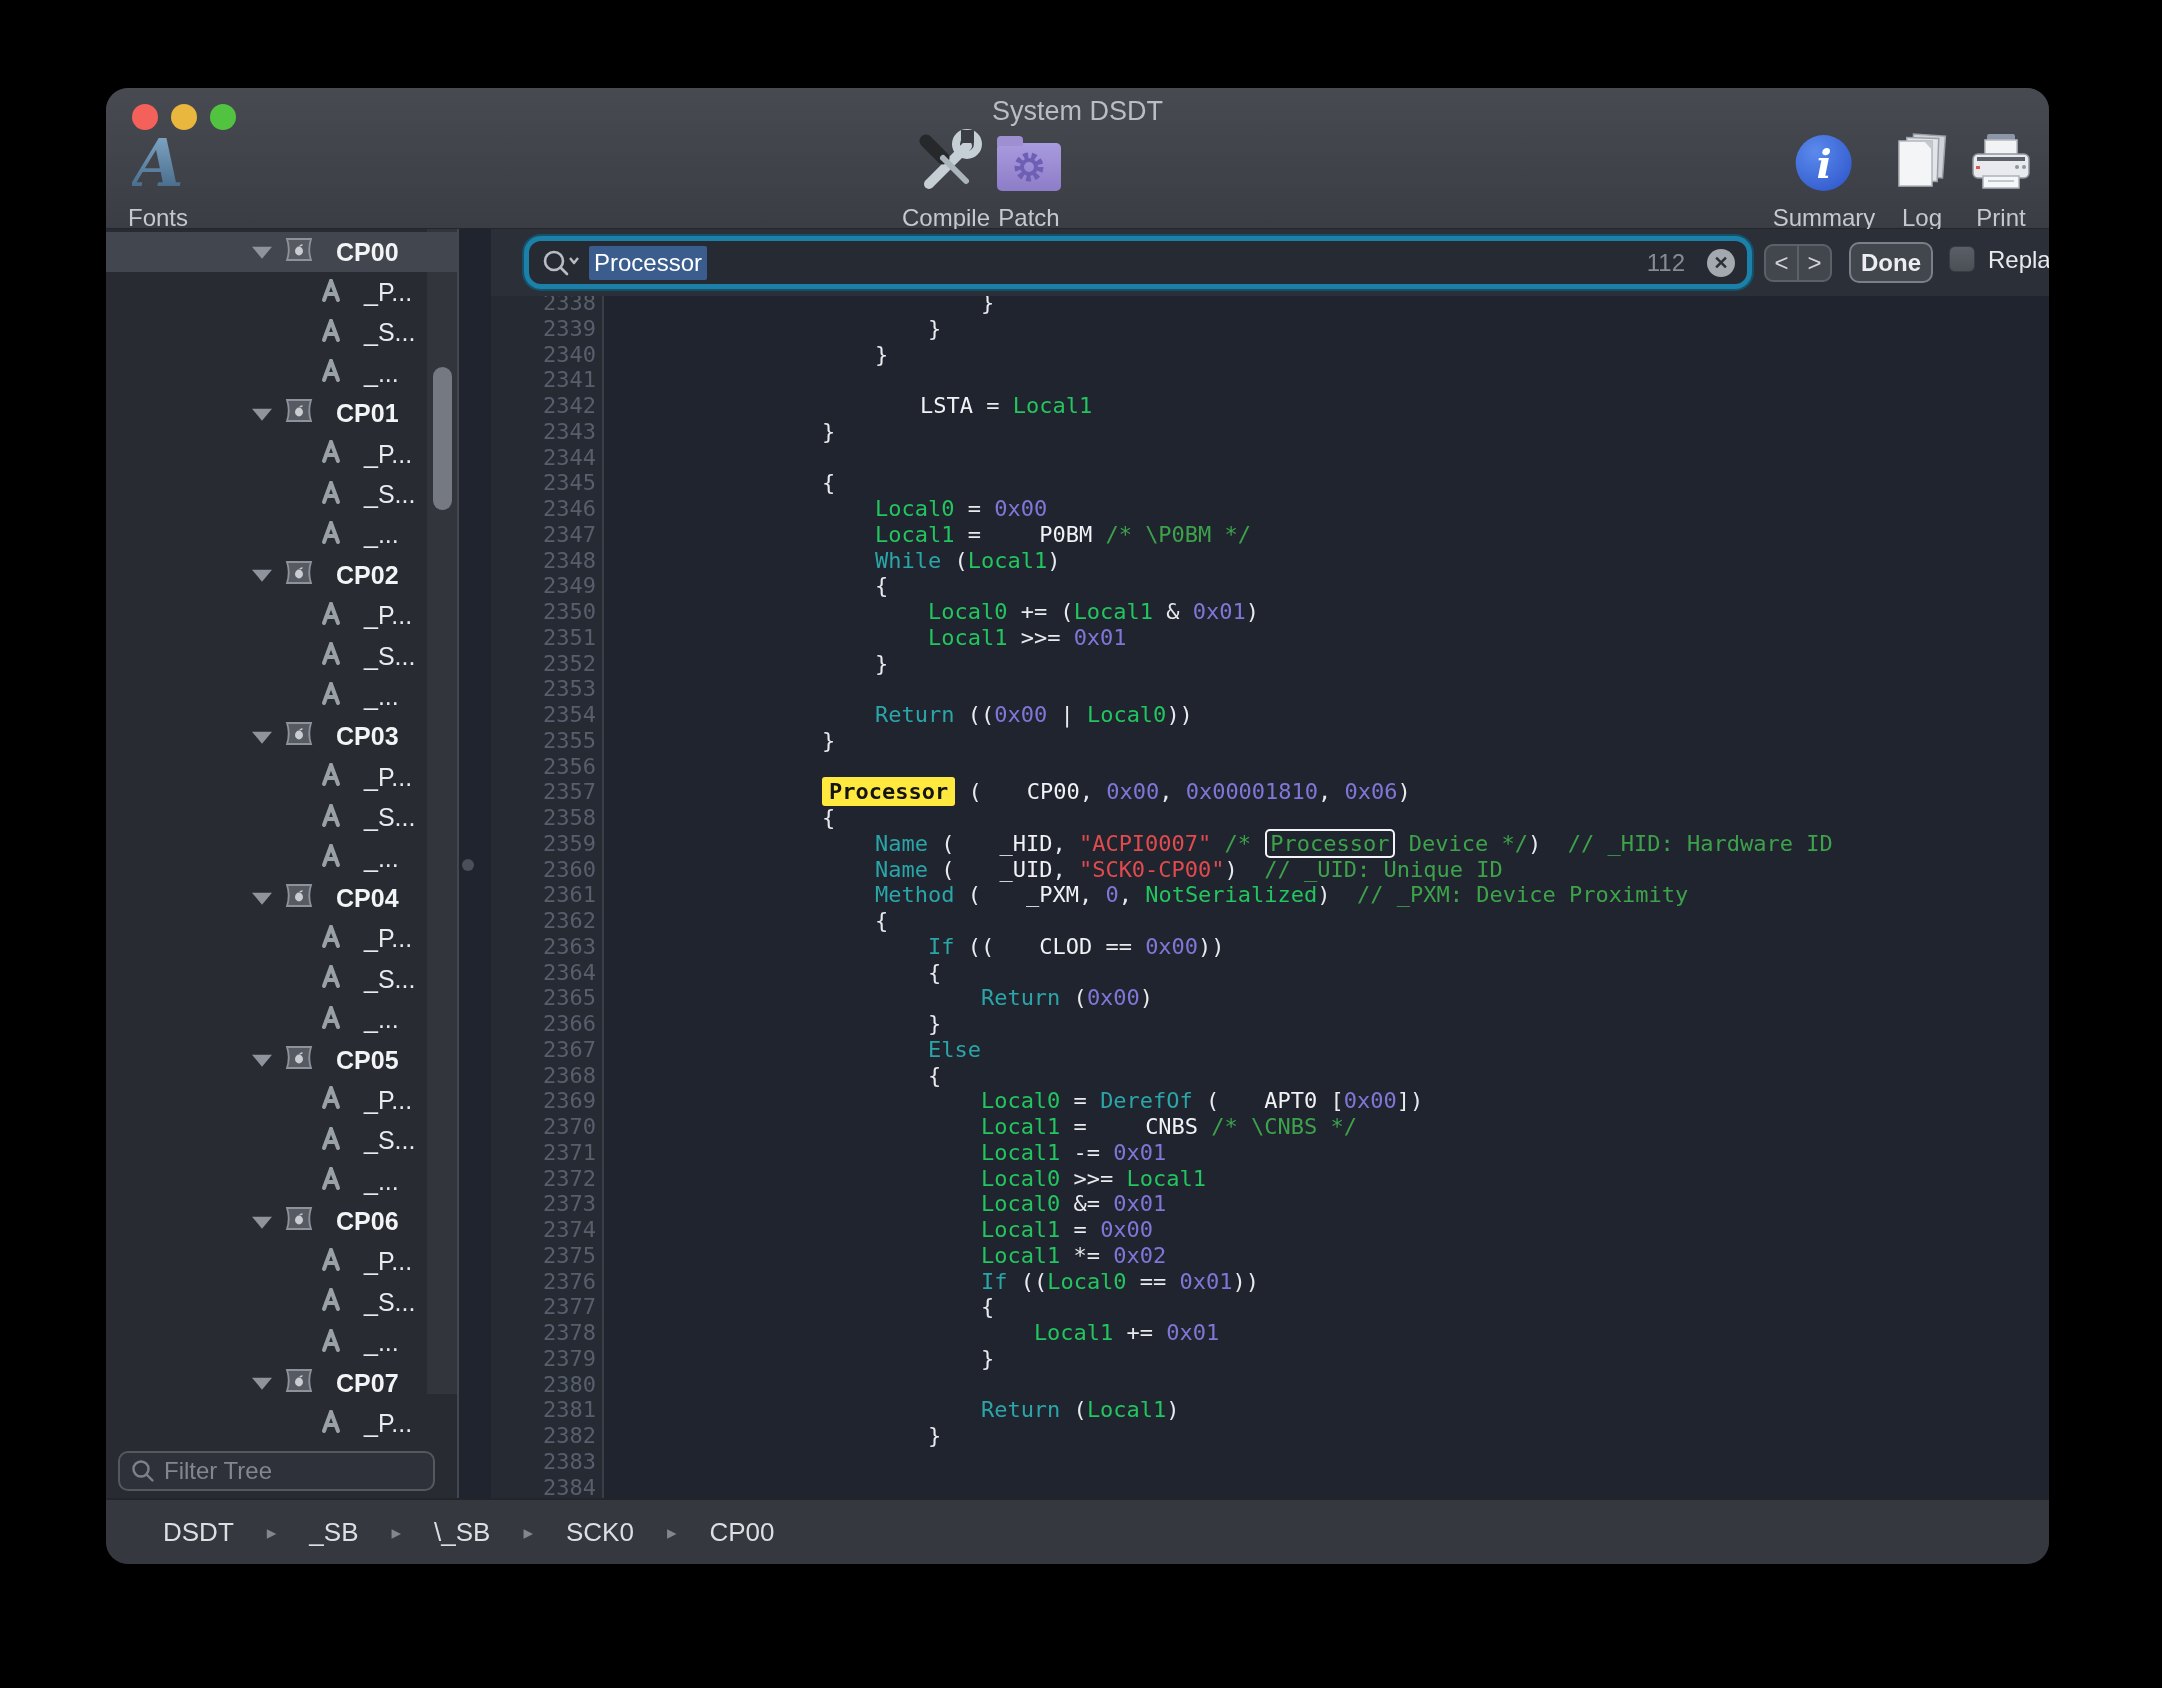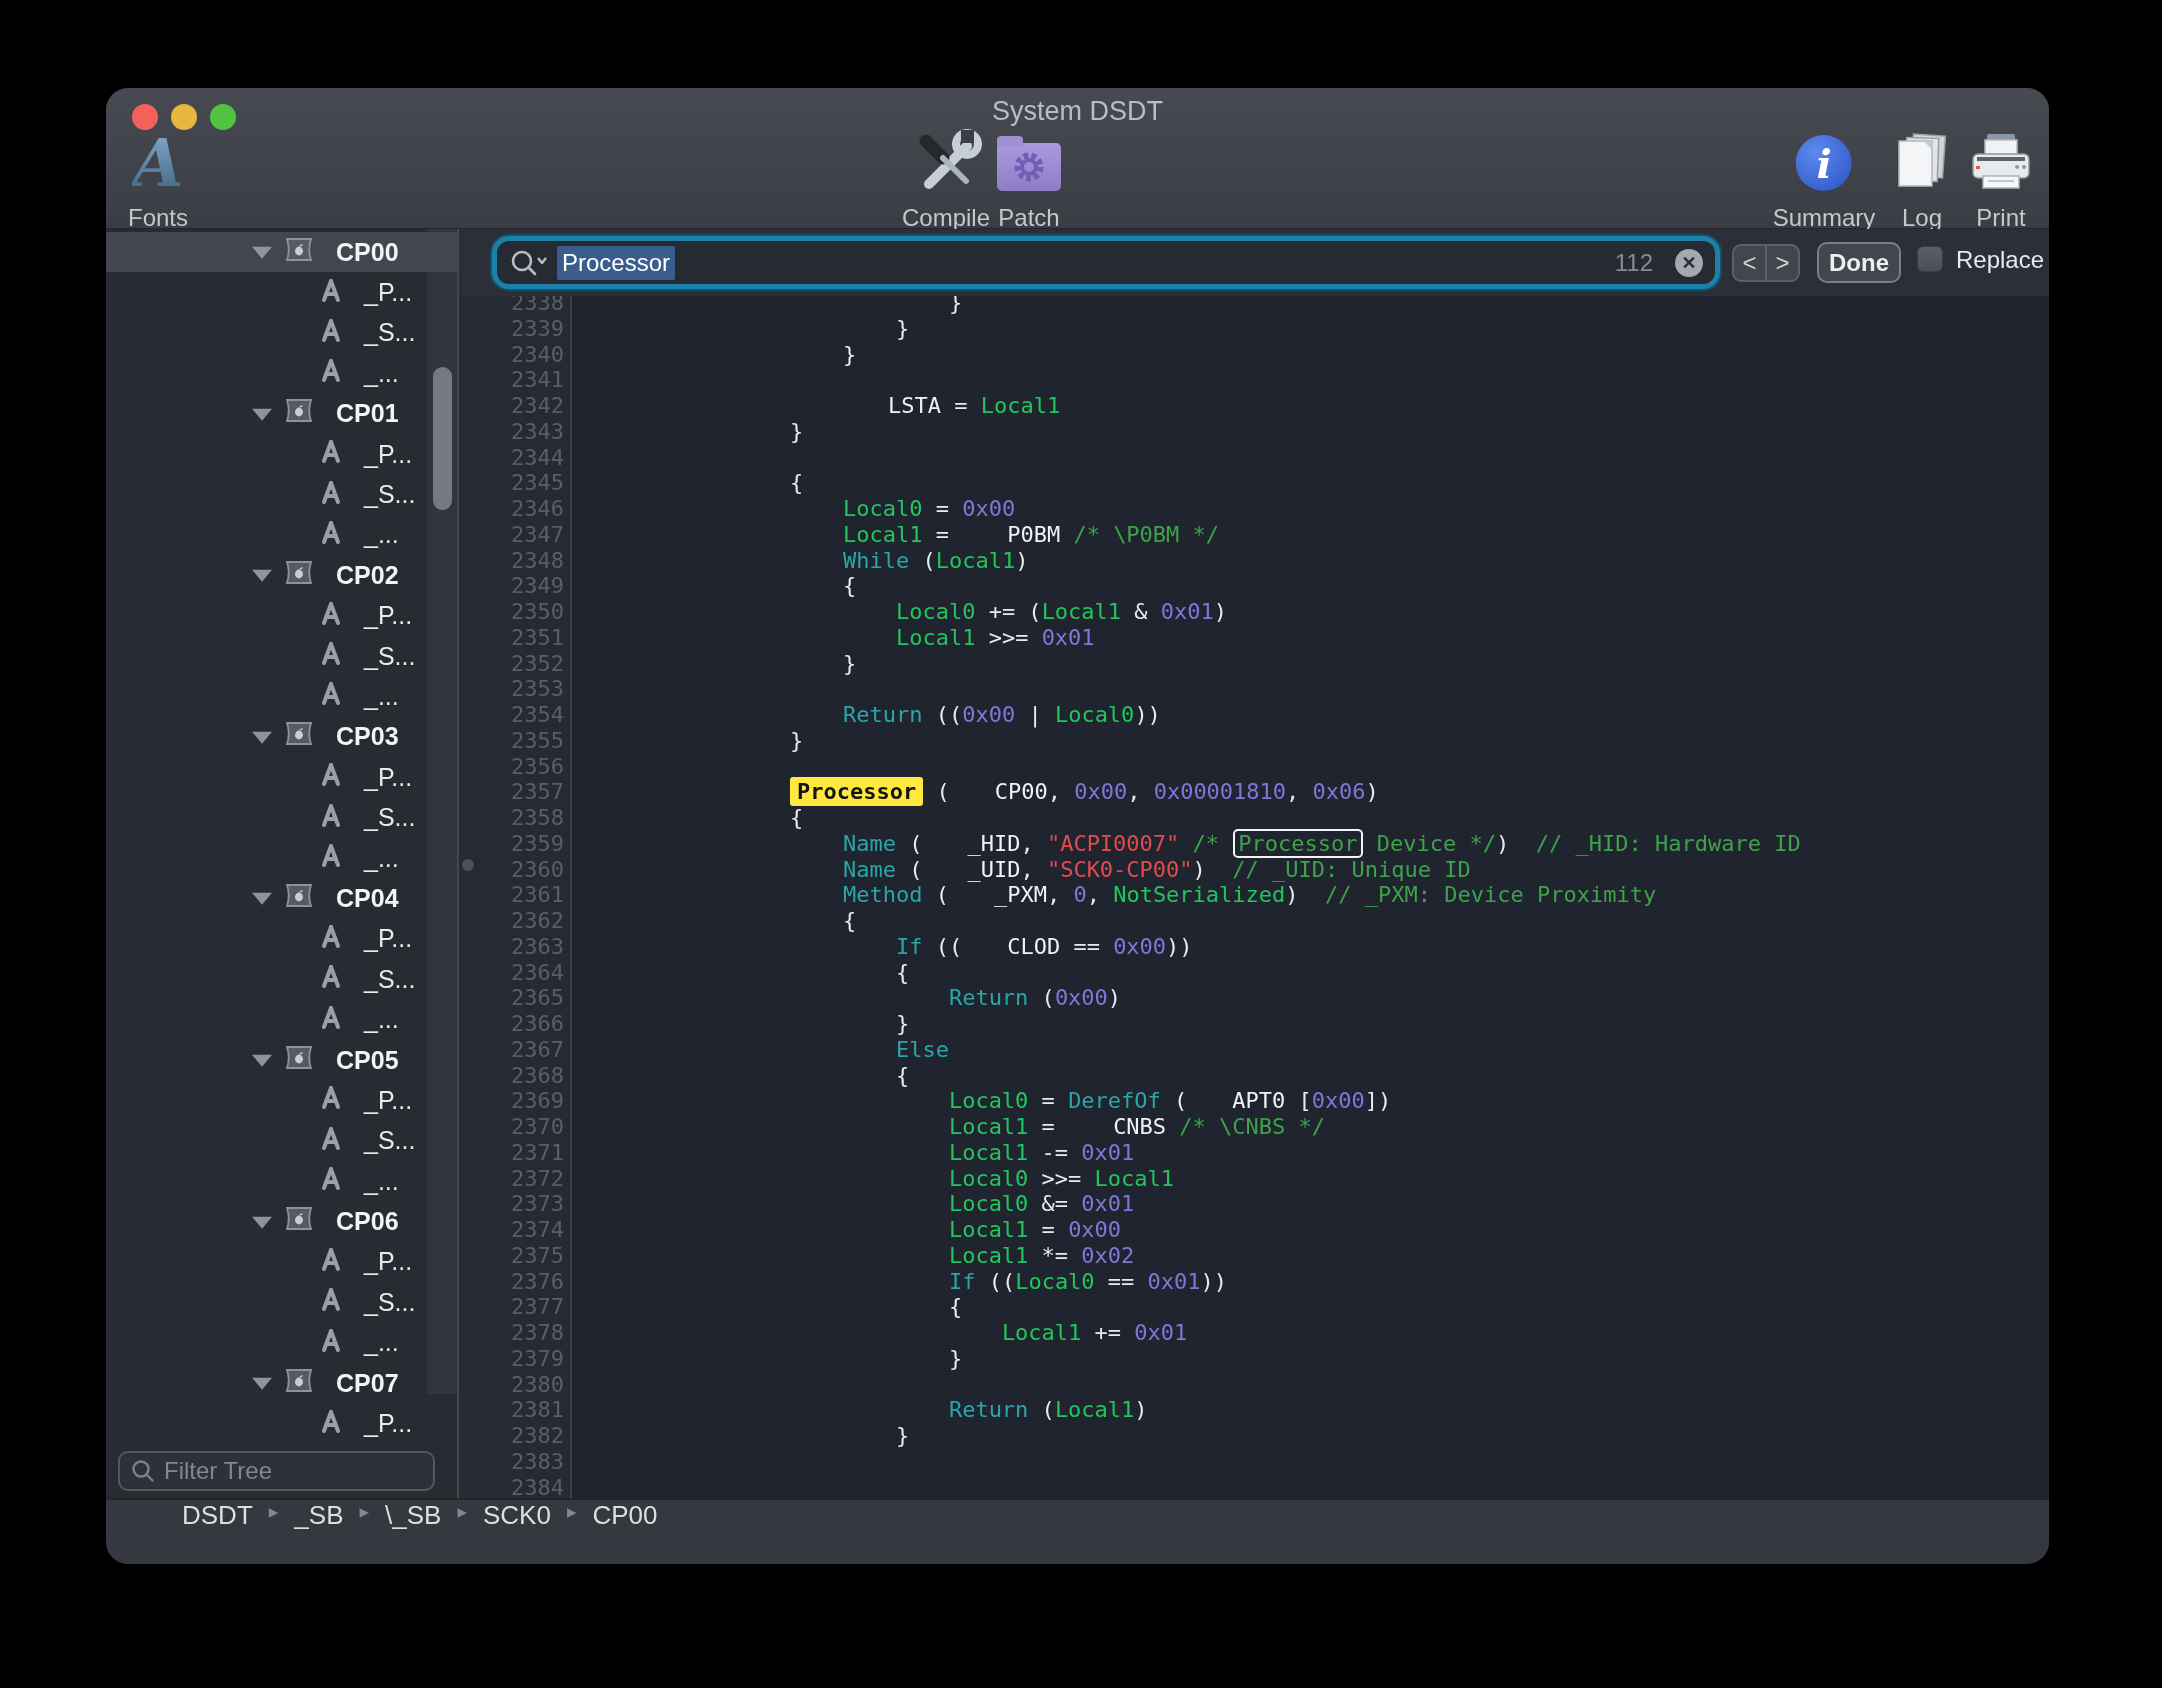--- a/index.html
+++ b/index.html
@@ -40,21 +40,21 @@
              position:absolute;left:146px;top:50%;transform:translateY(-44%);}
   .trow.scope .ricon{position:absolute;left:178px;}
   .trow.scope .rlabel{position:absolute;left:230px;font-weight:bold;color:#f3f4f6;}
   .trow.method .ricon{position:absolute;left:210px;}
   .trow.method .rlabel{position:absolute;left:258px;}
   .filterbar{height:52px;flex:none;position:relative;}
   .filterfield{position:absolute;left:12px;right:22px;top:5px;height:40px;border:2px solid #54585f;border-radius:10px;
                background:#2e3139;display:flex;align-items:center;padding-left:10px;box-sizing:border-box;}
   .filterfield .ph{color:#82868d;font-size:24px;margin-left:8px;}
   
-  .editor{flex:1;display:flex;flex-direction:column;min-width:0;background:#20242e;border-left:2px solid #43474e;position:relative;}
+  .editor{flex:1;display:flex;flex-direction:column;min-width:0;background:#20242e;border-left:2px solid #43474e;position:relative;padding-left:32px;}
   .searchrow{height:67px;flex:none;background:#2b2f38;position:relative;}
   .searchfield{position:absolute;left:38px;top:12px;width:1218px;height:43px;border-radius:12px;background:#262a32;
                box-shadow:0 0 0 5px #1d80a8, 0 0 0 7px #14516b;display:flex;align-items:center;padding:0 12px;box-sizing:border-box;}
   .searchtext{color:#fff;font-size:24px;background:#3b5d8e;padding:3px 5px;border-radius:2px;margin-left:10px;font-weight:500;}
   .searchcount{position:absolute;right:62px;color:#878c94;font-size:24px;}
   .clearbtn{position:absolute;right:12px;width:28px;height:28px;border-radius:50%;background:#a4a9b0;color:#2b2f36;
             display:flex;align-items:center;justify-content:center;font-size:18px;font-weight:bold;}
   .navseg{position:absolute;left:1273px;top:15px;width:68px;height:38px;border:2px solid #5c6168;border-radius:9px;
           background:#42464d;display:flex;box-sizing:border-box;}
   .navseg .seg{flex:1;display:flex;align-items:center;justify-content:center;color:#d2d5da;font-size:24px;}
@@ -75,22 +75,22 @@
   .cl .n{color:#f0f2f5;font-weight:normal;margin-left:45px;}
   .cl .k{color:#2aa5a8;}
   .cl .m{color:#22c55e;}
   .cl .p{color:#8076d8;}
   .cl .g{color:#3da34b;}
   .cl .r{color:#e14b4e;}
   .cl .hl{background:#ffe93f;color:#141414;padding:2px 7px;border-radius:3px;font-weight:bold;}
   .cl .gb{color:#3da34b;border:2px solid #f2f4f6;border-radius:5px;padding:0 3px;margin:0 1px;}
   .splitdot{position:absolute;left:356px;top:630px;width:12px;height:12px;border-radius:50%;background:#4b4f57;}
   
-  .crumbbar{height:64px;flex:none;background:#35383e;border-top:2px solid #232529;display:flex;
-            padding-left:76px;gap:16px;color:#dddfe3;font-size:26px;}
+  .crumbbar{height:64px;flex:none;background:#35383e;border-top:2px solid #232529;display:flex;align-items:center;
+            padding-left:57px;gap:33px;color:#dddfe3;font-size:26px;}
   .crumbsep{color:#82868d;font-size:19px;}
 </style>
 </head>
 <body>
 
 <div class="window">
 
   <div class="toolbar">
     <div class="lights">
       <div class="light red"></div>

